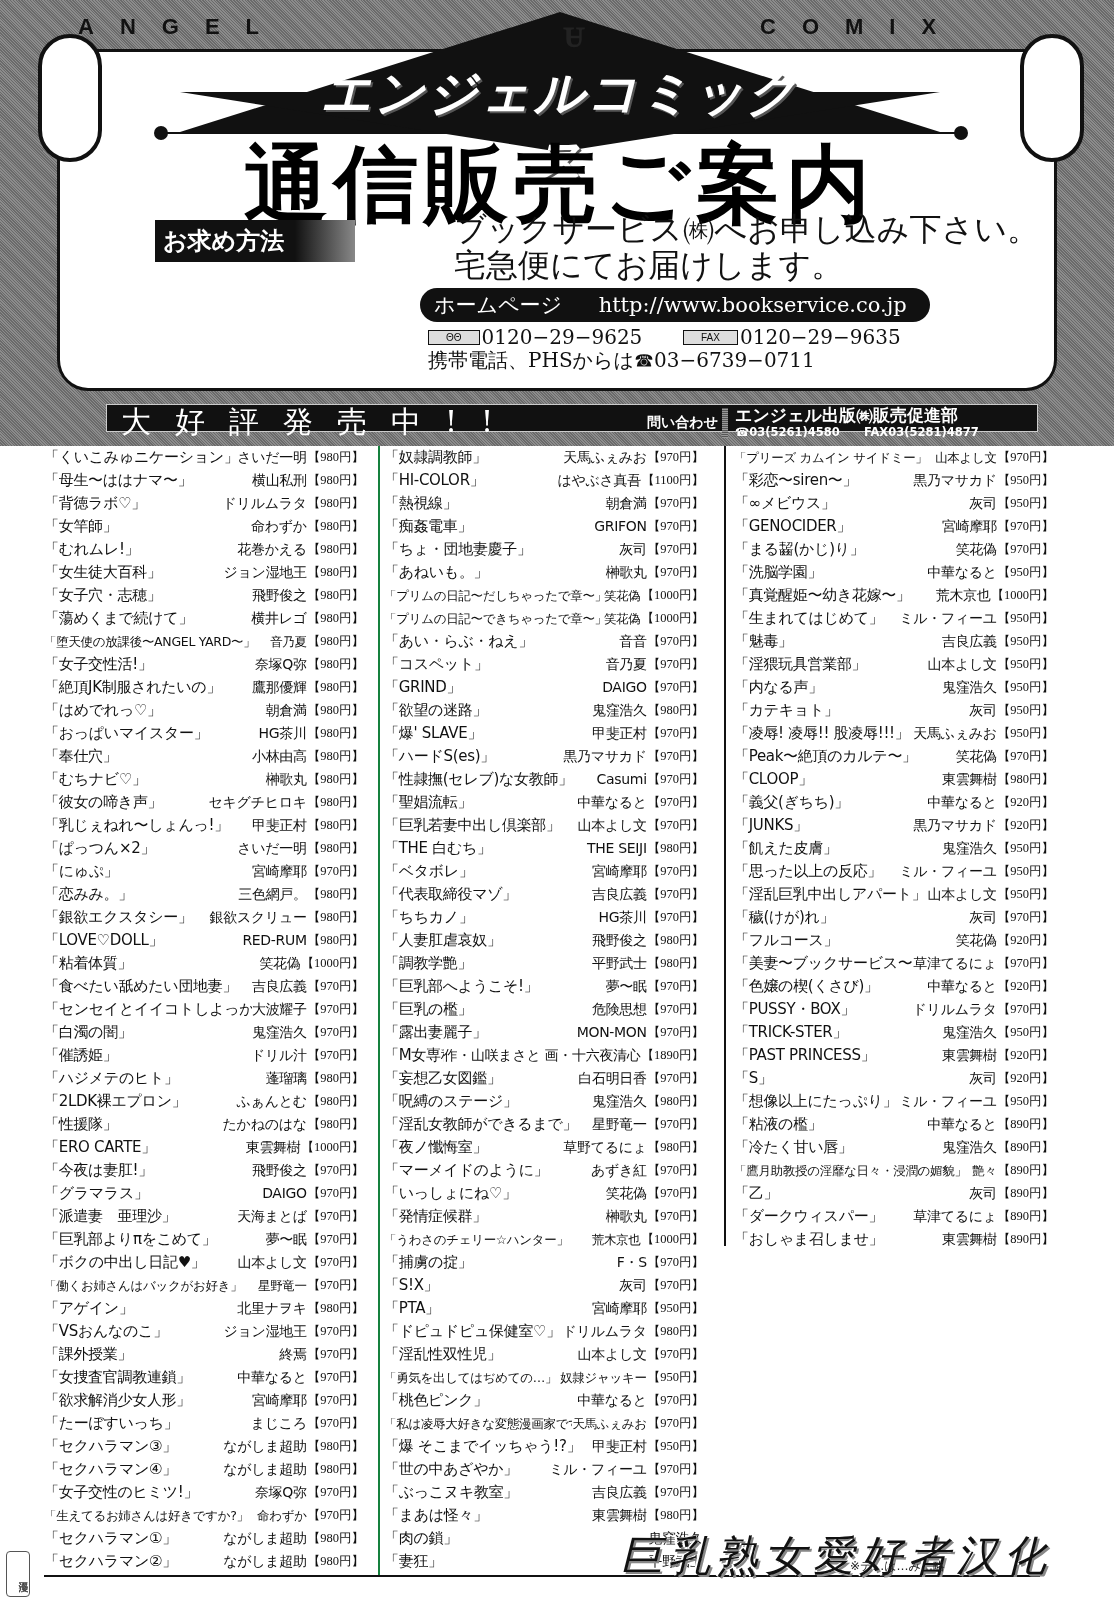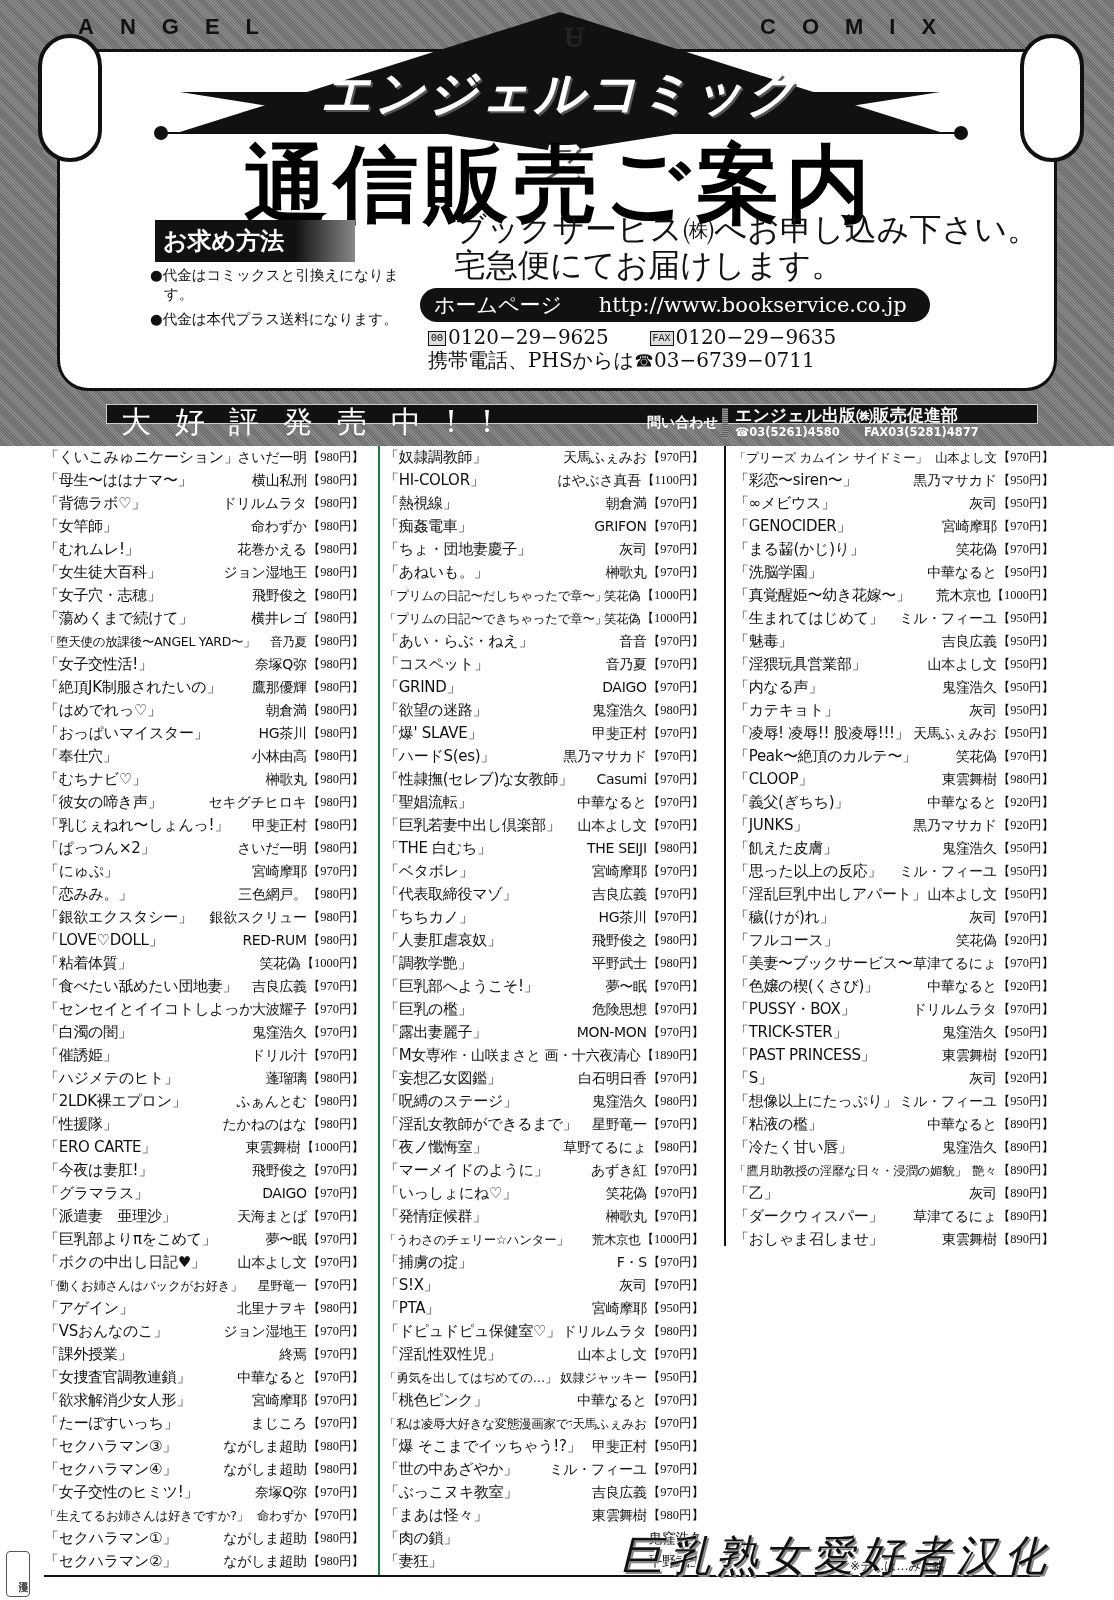--- a/index.html
+++ b/index.html
@@ -66,24 +66,24 @@
   .order-line.a { top: 214px; }
   .order-line.b { top: 250px; }
   .homepage {
     position: absolute; left: 420px; top: 288px; width: 510px; height: 34px;
     background: #111; color: #fff; border-radius: 17px;
     font-family: "DejaVu Serif", serif; font-size: 21px; line-height: 34px;
     padding-left: 14px; box-sizing: border-box; white-space: nowrap;
   }
   .homepage .url { margin-left: 30px; }
   .phones { position: absolute; left: 428px; top: 326px; font-family: "DejaVu Serif", serif; font-size: 20px; line-height: 23px; white-space: nowrap; }
-  .phones .icon-box { display: inline-block; font-size: 10px; border: 1px solid #111; background: #ddd; padding: 0 2px; line-height: 13px; vertical-align: 3px; margin-right: 2px; font-family: Liberation Mono, monospace; }
+  .phones .icon-box { display: inline-block; font-size: 10px; border: 1px solid #111; background: #ddd; padding: 0 17px; line-height: 13px; vertical-align: 3px; margin-right: 2px; font-family: Liberation Sans, sans-serif; }
   .phones .gap { display: inline-block; width: 28px; }
   .banner {
-    position: absolute; left: 106px; top: 404px; width: 932px; height: 20px;
+    position: absolute; left: 106px; top: 404px; width: 932px; height: 28px;
     background: #111; border: 1px solid #ccc; box-sizing: border-box;
   }
   .banner-slogan { position: absolute; left: 14px; top: 0; font-family: "DejaVu Serif", serif; font-size: 30px; line-height: 34px; color: #fff; letter-spacing: 24px; white-space: nowrap; }
   .banner-inq { position: absolute; left: 540px; top: 9px; color: #fff; font-weight: bold; font-size: 14px; }
   .banner-sep { position: absolute; left: 615px; top: 3px; width: 6px; height: 30px; background: repeating-linear-gradient(0deg,#999 0 1px,#555 1px 2px); }
   .banner-company { position: absolute; left: 628px; top: 1px; color: #fff; font-weight: bold; font-size: 17px; line-height: 19px; white-space: nowrap; }
   .banner-tels { position: absolute; left: 628px; top: 20px; color: #fff; font-weight: bold; font-size: 11.5px; line-height: 14px; white-space: nowrap; }
   .banner-tels .gap { display: inline-block; width: 16px; }
 
   
@@ -116,24 +116,20 @@
   <div class="diamond"></div>
   <div class="diamond2"></div>
   <div class="logo-mark">ꮜ</div>
   <div class="brand-jp">エンジェルコミックス</div>
   <div class="rule-line"></div>
   <div class="rule-dot l"></div>
   <div class="rule-dot r"></div>
   <div class="main-title">通信販売ご案内</div>
 
   <div class="method-box">お求め方法</div>
-  <div class="notes">
-    <div class="note">●代金はコミックスと引換えになります。</div>
-    <div class="note">●代金は本代プラス送料になります。</div>
-  </div>
 
   <div class="order-line a">ブックサービス㈱へお申し込み下さい。</div>
   <div class="order-line b">宅急便にてお届けします。</div>
 
   <div class="homepage">
     <span>ホームページ</span>
     <span class="url">http://www.bookservice.co.jp</span>
   </div>
 
   <div class="phones">

